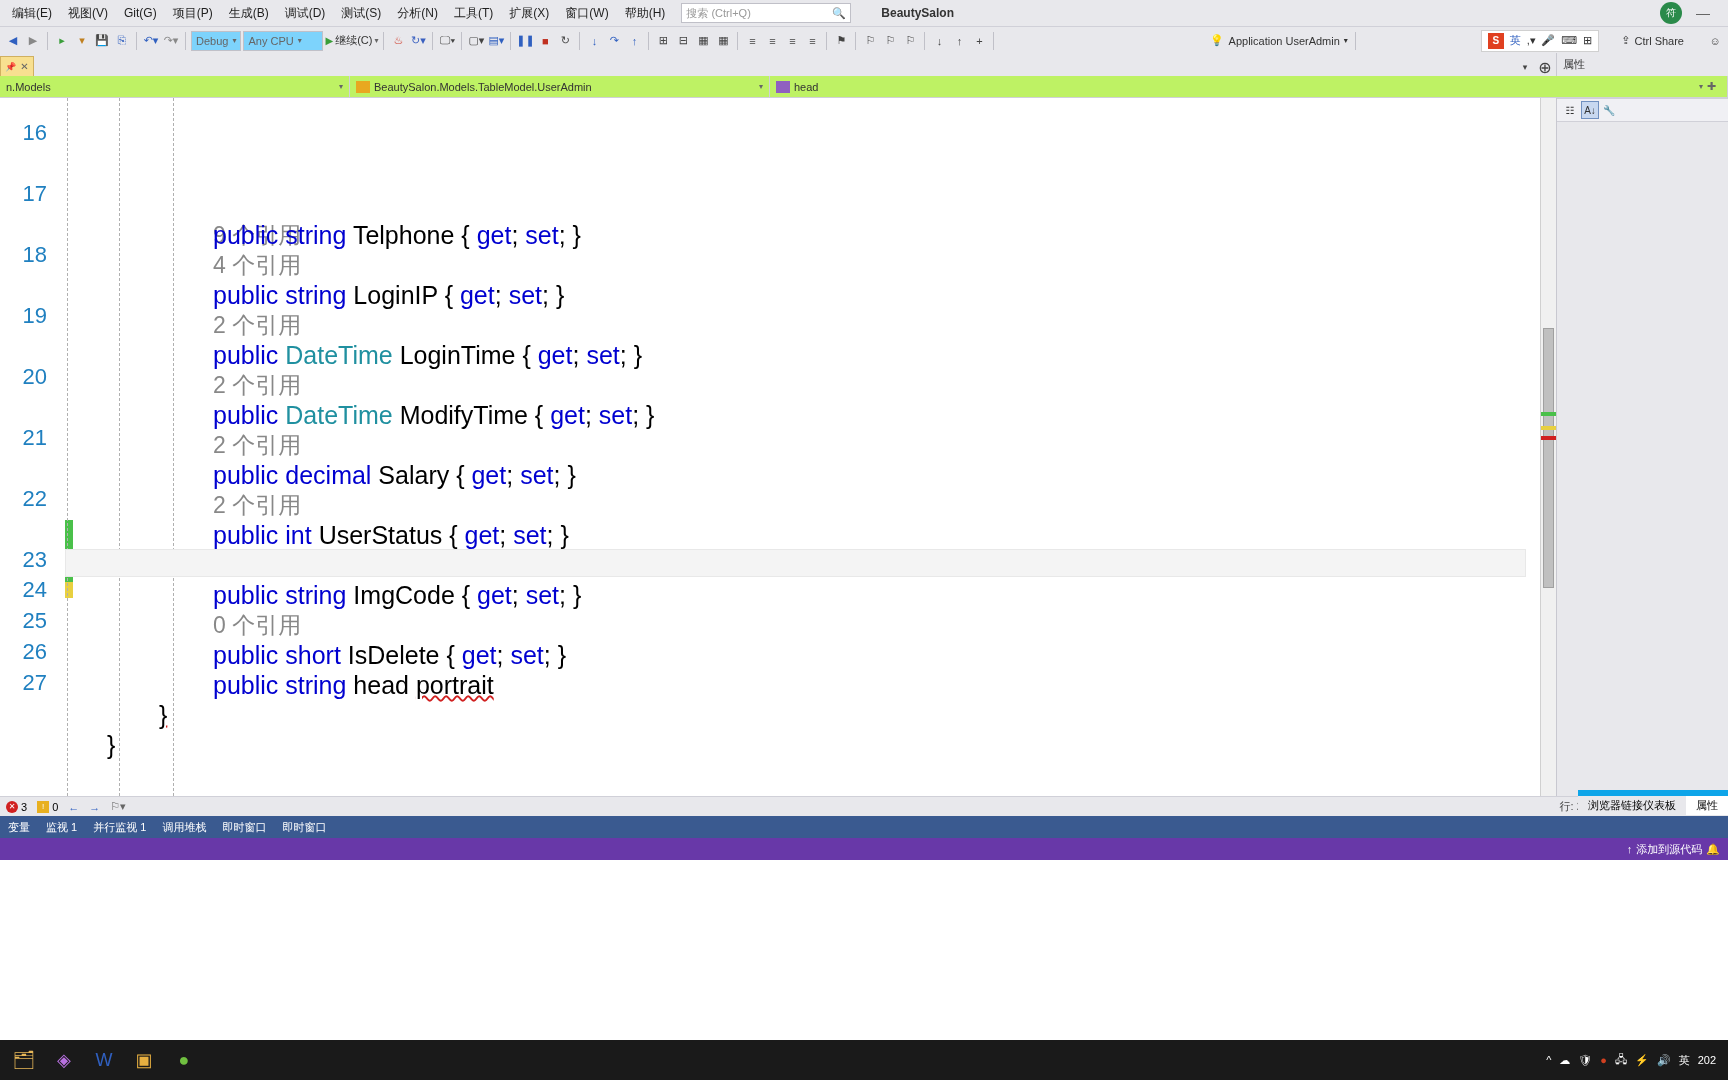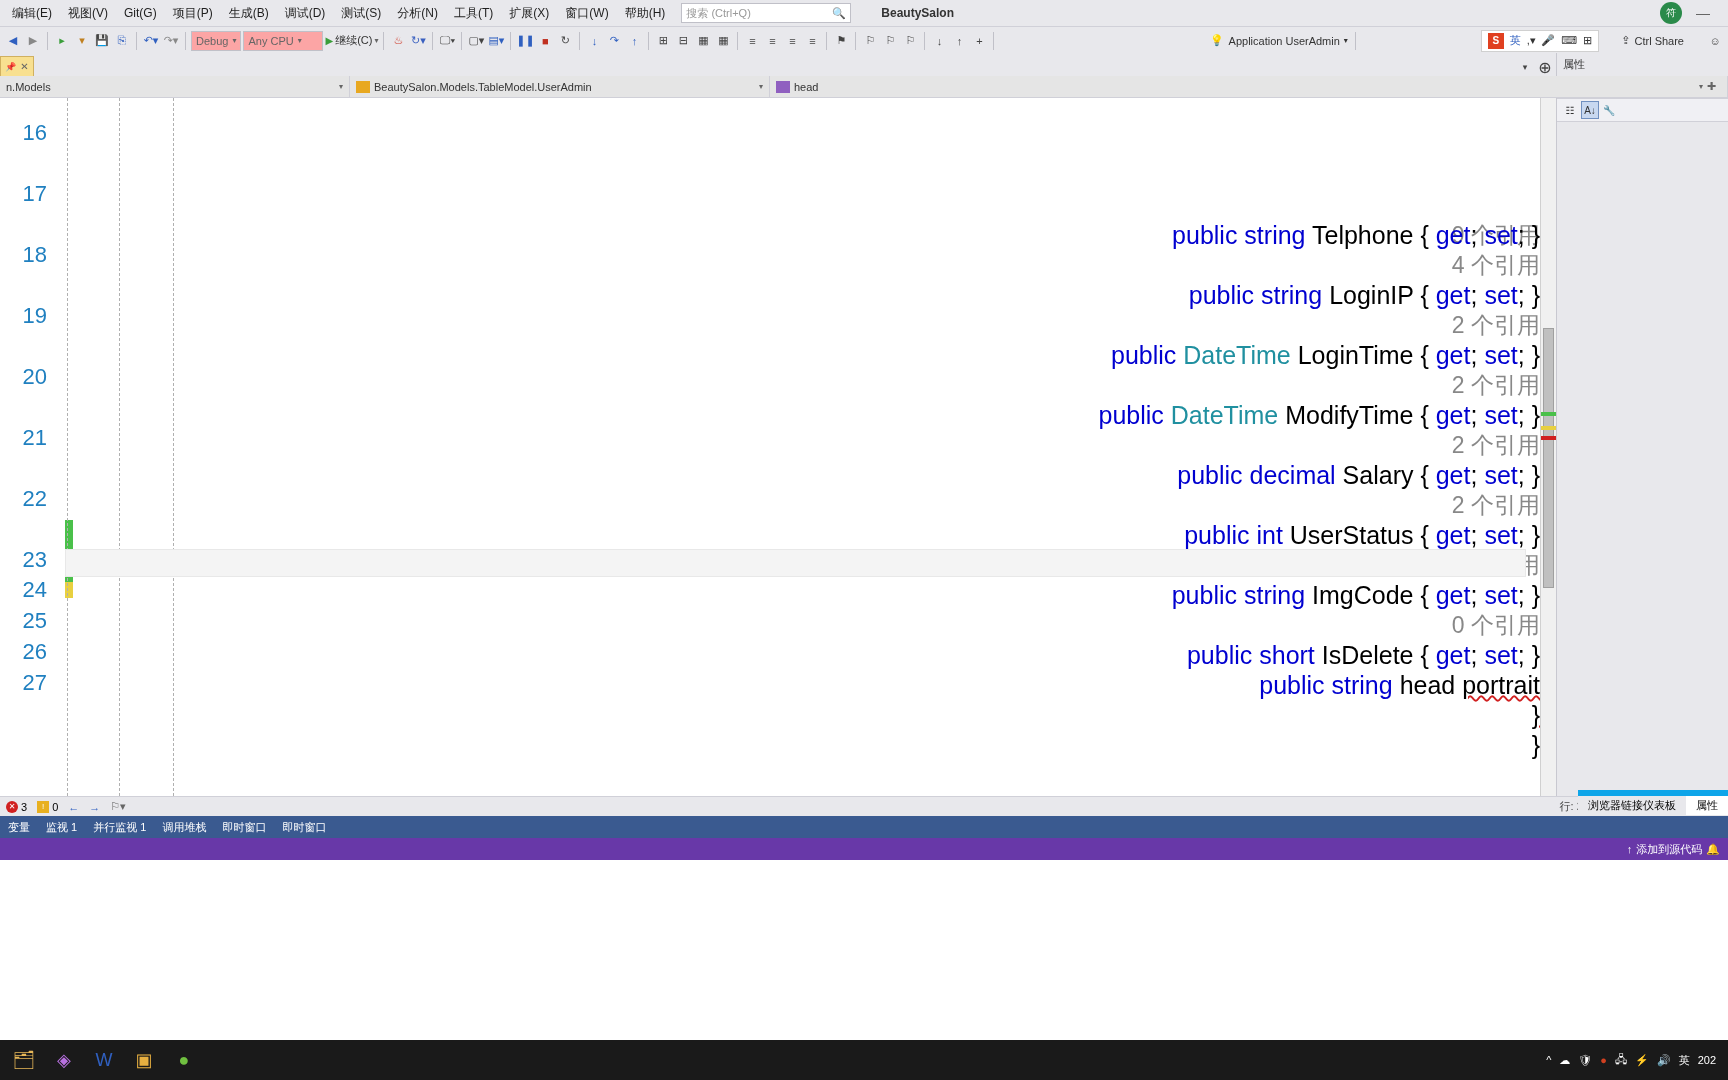--- a/index.html
+++ b/index.html
@@ -12,61 +12,61 @@
 .menubar .search-box .mag { margin-left: auto; color: #666; }
 .menubar .solution { margin-left: 20px; font-weight: 600; color: #333; padding: 2px 10px; }
 .menubar .right-area { margin-left: auto; display: flex; align-items: center; gap: 8px; padding-right: 8px; }
 .avatar-circle { width: 22px; height: 22px; border-radius: 50%; background: #2a8a4a; color: #fff; font-size: 10px; display: flex; align-items: center; justify-content: center; }
 .minbtn { color: #666; font-size: 14px; padding: 0 6px; }
 
 
 .toolbar { height: 28px; background: #e8e8ec; border-top: 1px solid #d0d0d8; display: flex; align-items: center; padding: 0 4px; font-size: 11px; color: #333; gap: 2px; }
 .tb-btn { width: 18px; height: 18px; display: flex; align-items: center; justify-content: center; color: #444; }
 .tb-sep { width: 1px; height: 18px; background: #c0c0c8; margin: 0 3px; }
-.tb-dd { display: flex; align-items: center; border: 1px solid #c0c0c8; background: #fca5a5; height: 20px; padding: 0 4px; font-size: 11px; color: #666; }
+.tb-dd { display: flex; align-items: center; border: 1px solid #c0c0c8; background: #7dd3fc; height: 20px; padding: 0 4px; font-size: 11px; color: #666; }
 .tb-dd.wide { width: 80px; }
 .tb-dd .arr { margin-left: 4px; font-size: 8px; }
 .tb-play { color: #3a9e3a; font-size: 10px; }
 .tb-hot { color: #d04030; }
 .tb-reload { color: #3a60c0; }
 .app-insights { display: flex; align-items: center; gap: 4px; margin-left: auto; }
 .bulb { color: #e8a820; }
 .live-share { display: flex; align-items: center; gap: 4px; color: #333; margin-right: 20px; }
 .ime-bar { display: flex; align-items: center; gap: 6px; background: #fff; border: 1px solid #d0d0d0; padding: 2px 6px; height: 22px; }
 .ime-s { background: #e04020; color: #fff; width: 16px; height: 16px; display: flex; align-items: center; justify-content: center; font-size: 10px; font-weight: bold; }
 
 
 .tabwell { height: 22px; background: #e8e8ec; display: flex; align-items: flex-end; }
 .file-tab { height: 20px; background: #f8e090; border: 1px solid #d0b060; border-bottom: none; padding: 0 4px; font-size: 11px; display: flex; align-items: center; gap: 4px; }
 .file-tab .pin { color: #666; font-size: 9px; }
 .file-tab .close { color: #666; font-size: 10px; }
 .tabwell-right { margin-left: auto; display: flex; gap: 2px; padding-right: 2px; }
 
 
-.navbar { height: 22px; background: #e5e5e5; border-bottom: 1px solid #d0d0d8; display: flex; font-size: 11px; color: #333; }
+.navbar { height: 22px; background: #bef264; border-bottom: 1px solid #d0d0d8; display: flex; font-size: 11px; color: #333; }
 .nav-dd { display: flex; align-items: center; padding: 0 6px; border-right: 1px solid #d0d0d8; gap: 4px; }
 .nav-dd.first { width: 350px; }
 .nav-dd.mid { width: 420px; justify-content: space-between; }
 .nav-dd.last { flex: 1; }
 .nav-dd .arr { margin-left: auto; font-size: 8px; color: #666; }
 .nav-icon { width: 14px; height: 12px; background: #e8a820; display: inline-block; }
 .nav-icon.purple { background: #9060c0; }
 .nav-dd .plus { width: 14px; color: #666; }
 
 
 .main { display: flex; height: 698px; }
 .editor-pane { flex: 1; display: flex; background: #fff; position: relative; }
 .gutter { width: 65px; background: #fff; border-right: none; text-align: right; padding-right: 18px; font-family: Consolas, monospace; font-size: 22px; color: #2080c0; position: relative; margin-top: 20px; }
 .gutter .ln { height: 61px; line-height: 30px; padding-top: 31px; }
 .gutter .ln.first { height: 30px; padding-top: 0; }
 .gutter .ln.single { height: 31px; padding-top: 0; }
 .change-bar { position: absolute; left: 65px; width: 8px; }
 .change-green { background: #4ac04a; }
 .change-yellow { background: #e8d040; }
-.code { flex: 1; font-family: Consolas, "Courier New", monospace; font-size: 25px; line-height: 30px; padding-left: 40px; position: relative; white-space: pre; color: #000; text-align: right; }
+.code { flex: 1; font-family: Consolas, "Courier New", monospace; font-size: 25px; line-height: 30px; padding-left: 40px; position: relative; white-space: pre; color: #000; }
 .fold-line { position: absolute; top: 0; bottom: 0; border-left: 1px dashed #b0b0b0; }
 .kw { color: #0000d0; }
 .type { color: #2090a0; }
 .ref { color: #888; font-size: 23px; }
 .err-underline { text-decoration: underline wavy #d02020; text-decoration-thickness: 1.5px; }
 .caret-line { background: #f4f4f4; border: 1px solid #e8e8e8; position: absolute; left: 0; right: 14px; height: 28px; z-index: 0; }
 .code-content { position: relative; z-index: 1; }
 .scroll-v { width: 16px; background: #f0f0f0; border-left: 1px solid #d0d0d0; position: relative; }
 .scroll-thumb { position: absolute; left: 2px; right: 2px; background: #c0c0c0; border: 1px solid #a0a0a0; }
 .ov-mark { position: absolute; left: 0; right: 0; height: 4px; }

